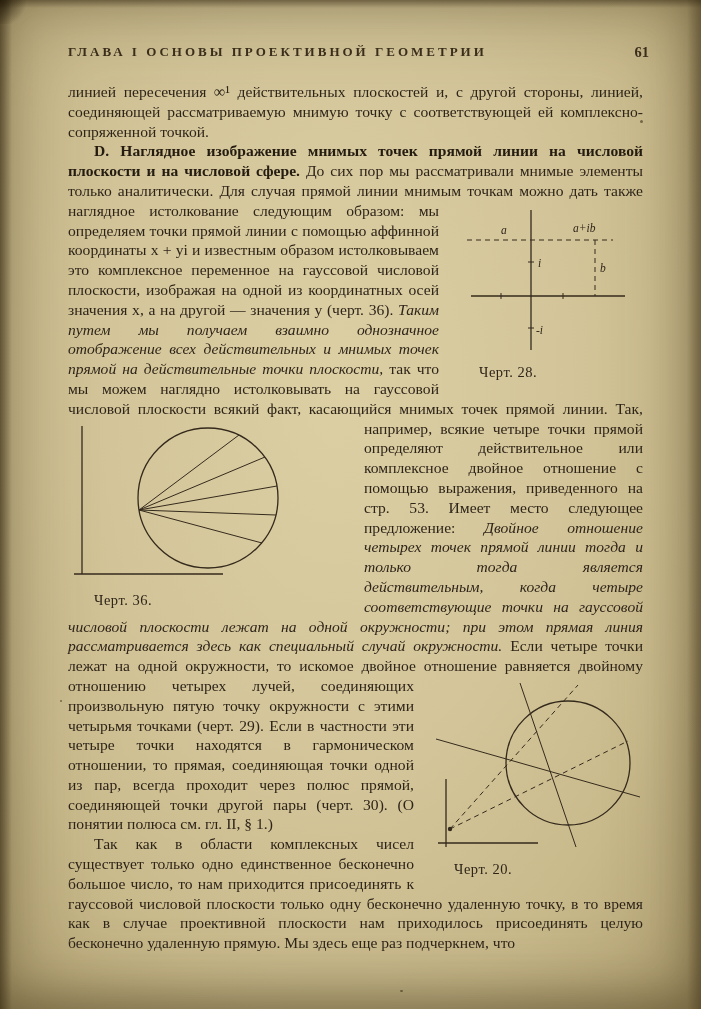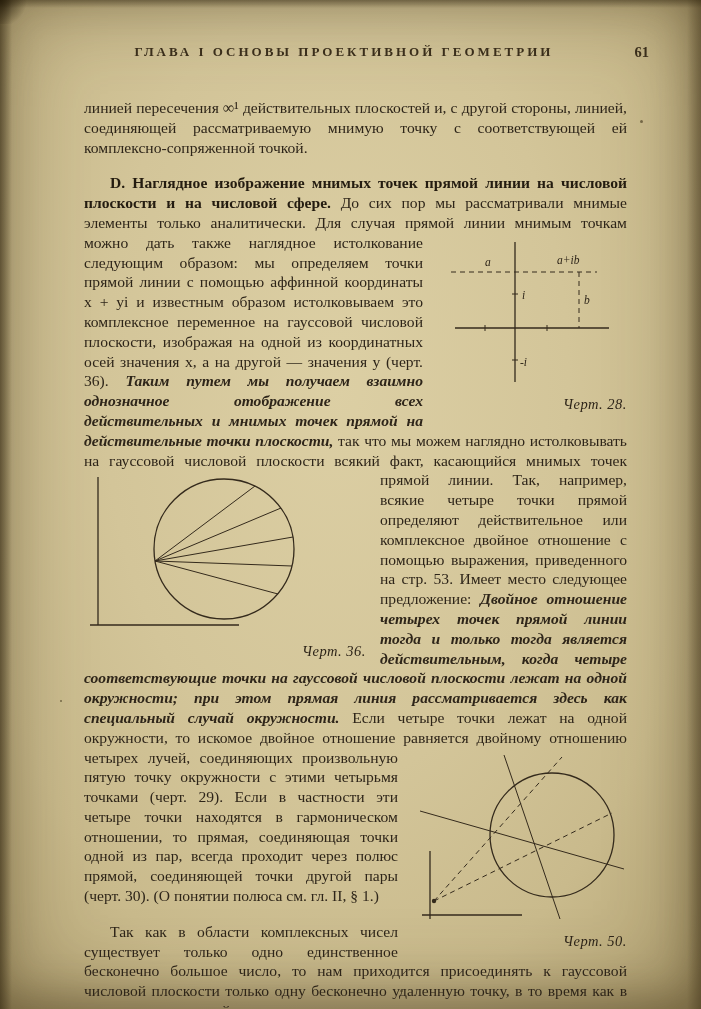--- a/index.html
+++ b/index.html
@@ -14,39 +14,39 @@
     background:linear-gradient(90deg, rgba(45,34,12,.55), rgba(45,34,12,0));}
   .edge-right{position:absolute;right:0;top:0;bottom:0;width:14px;
     background:linear-gradient(270deg, rgba(55,42,18,.38), rgba(55,42,18,0));}
   .edge-top{position:absolute;left:0;top:0;right:0;height:8px;
     background:linear-gradient(180deg, rgba(45,34,12,.45), rgba(45,34,12,0));}
   .blotch{position:absolute;left:0;top:0;width:30px;height:24px;
     background:radial-gradient(circle at 0 0, rgba(35,26,8,.85), rgba(35,26,8,0) 70%);}
   .speck{position:absolute;background:rgba(50,38,15,.55);border-radius:50%;}
 
   .header{position:absolute;top:44px;left:68px;width:575px;height:20px;}
-  .chapter-title{display:block;text-align:center;font-weight:bold;font-size:13px;
+  .chapter-title{display:block;font-weight:bold;font-size:13px;
     letter-spacing:3px;color:#3a2e1b;padding-right:23px;}
   .page-number{position:absolute;right:-6px;top:0;font-weight:bold;font-size:14.5px;color:#3a2e1b;margin-left:26px;}
 
   .content{position:absolute;top:82px;left:68px;width:575px;
     font-size:15.6px;line-height:19.8px;text-align:justify;}
-  .content p{margin:16px;}
+  .content p{margin:0;}
   .indent{text-indent:26px;}
   b{color:#241c10;}
-  i{color:#2e2519;font-weight:bold;}
+  i{color:#2e2519;}
 
   .figure{display:block;}
   .fig-right{float:right;margin:3px 0 6px 14px;}
   .fig-left{float:left;margin:3px 14px 6px 0;}
   .fig28{width:190px;}
   .fig29{width:282px;}
   .fig30{width:215px;}
-  .caption{display:block;text-align:right;font-size:14.5px;margin-top:9px;
-    letter-spacing:.5px;color:#2e2519;font-style:italic;}
+  .caption{display:block;text-align:left;font-size:14.5px;margin-top:9px;
+    letter-spacing:.5px;color:#2e2519;}
   svg{display:block;}
   .sk{stroke:#342a1c;stroke-width:1.3;fill:none;}
   .skthin{stroke:#342a1c;stroke-width:1;fill:none;}
   .dash{stroke-dasharray:5 4;}
   .lbl{font-family:"Liberation Serif","DejaVu Serif",serif;font-style:italic;
     font-size:11.5px;fill:#2e2519;}
 </style>
 </head>
 <body>
 
@@ -117,21 +117,21 @@
         <svg width="215" height="172" viewBox="0 0 215 172">
           <circle class="sk" cx="140" cy="84" r="62"></circle>
           <line class="skthin" x1="92" y1="4" x2="148" y2="168"></line>
           <line class="skthin" x1="8" y1="60" x2="212" y2="118"></line>
           <line class="skthin dash" x1="22" y1="150" x2="150" y2="6"></line>
           <line class="skthin dash" x1="22" y1="150" x2="200" y2="62"></line>
           <circle cx="22" cy="150" r="2.2" fill="#342a1c"></circle>
           <line class="sk" x1="18" y1="100" x2="18" y2="168"></line>
           <line class="sk" x1="10" y1="164" x2="110" y2="164"></line>
         </svg>
-        <span class="caption">Черт. 50.</span>
+        <span class="caption">Черт. 20.</span>
       </span>
 
       <span>четырех лучей, соединяющих произвольную пятую точку окружности с этими четырьмя точками (черт. 29). Если в частности эти четыре точки находятся в гармоническом отношении, то прямая, соединяющая точки одной из пар, всегда проходит через полюс прямой, соединяющей точки другой пары (черт. 30). (О понятии полюса см. гл. II, § 1.)</span>
     </p>
 
     <p class="indent"><span>Так как в области комплексных чисел существует только одно единственное бесконечно большое число, то нам приходится присоединять к гауссовой числовой плоскости только одну бесконечно удаленную точку, в то время как в случае проективной плоскости нам приходилось присоединять целую бесконечно удаленную прямую. Мы здесь еще раз подчеркнем, что</span></p>
 
   </div>
 </div>
 

